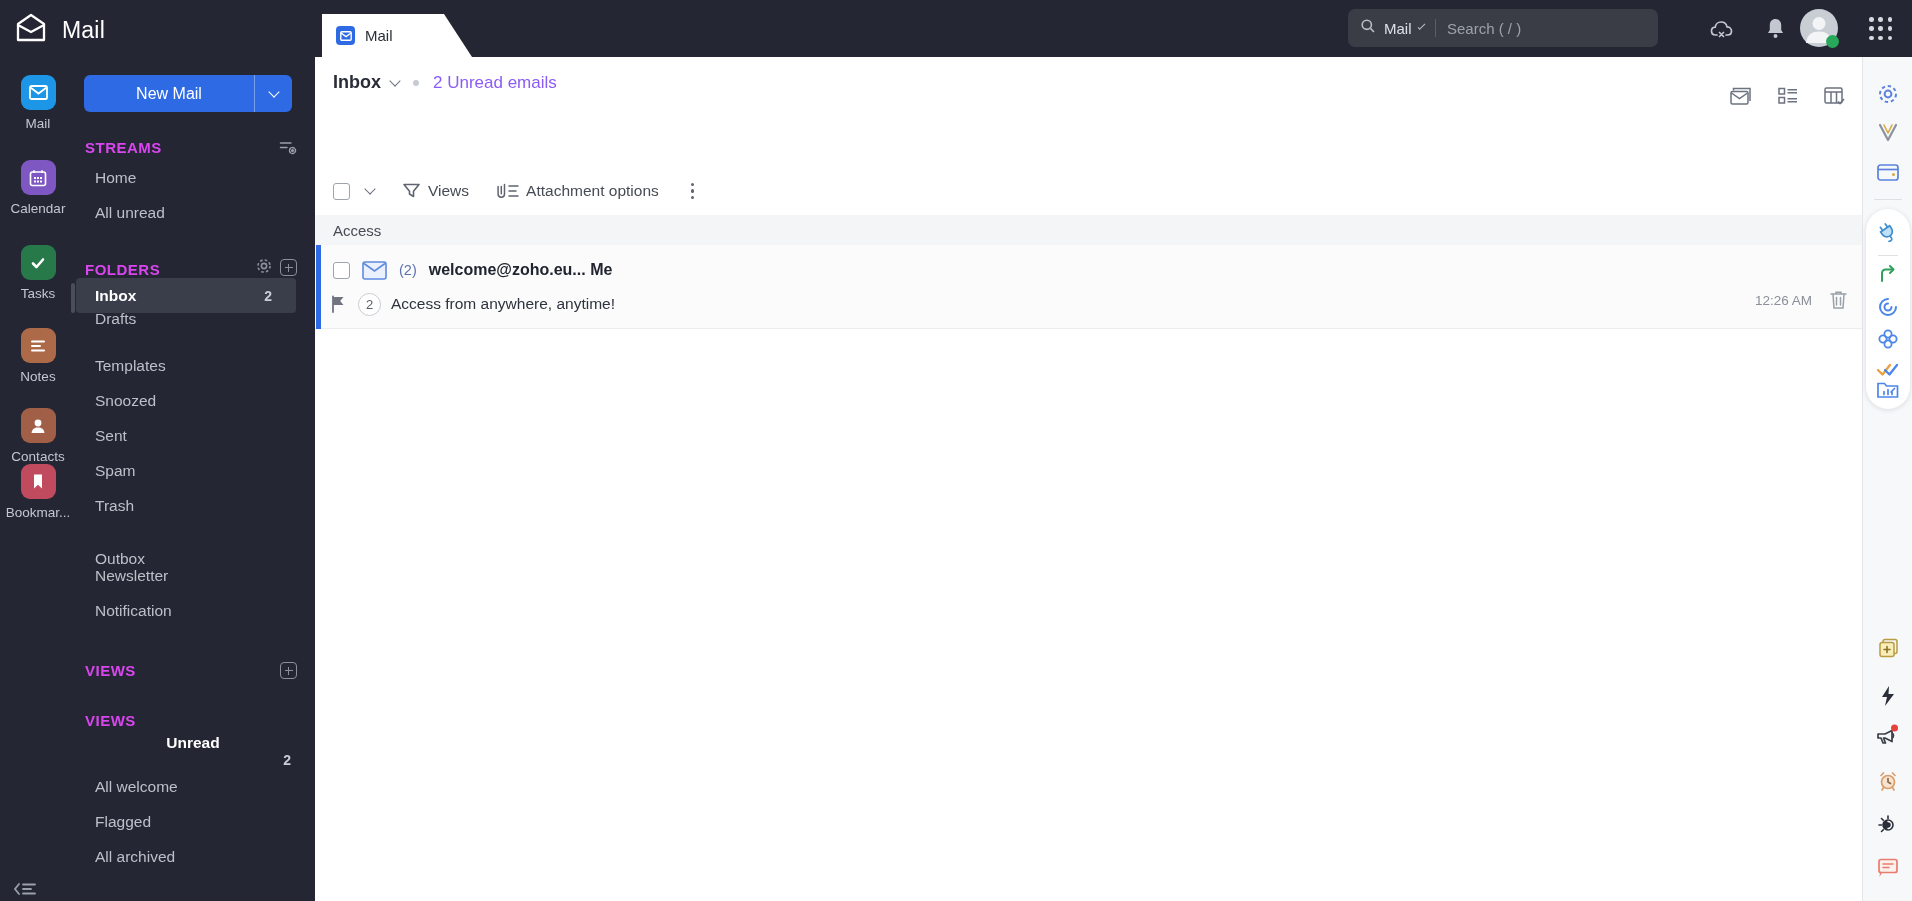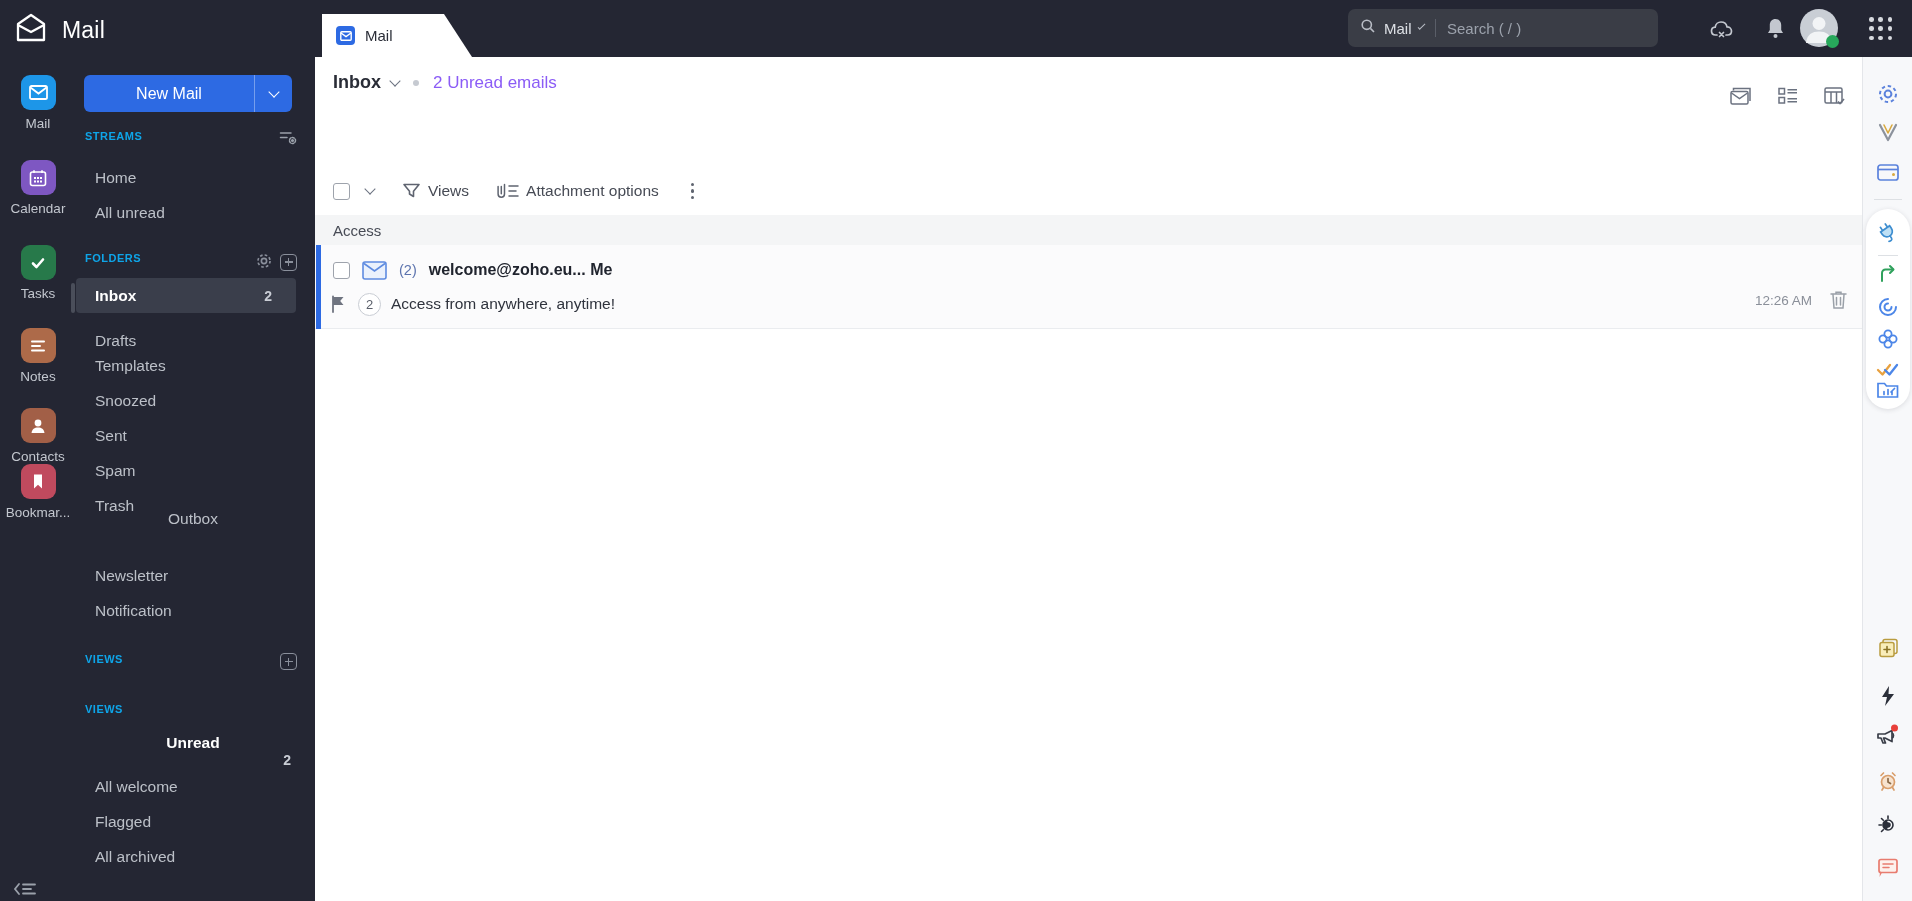--- a/index.html
+++ b/index.html
@@ -43,22 +43,22 @@
   .collapse-ic { position:absolute; left:13px; top:823px; }
 
   
   .panel { position:absolute; left:76px; top:57px; width:239px; height:844px; background:#242633; }
   .new-mail { position:absolute; left:8px; top:18px; width:208px; height:37px; background:#2D6AE3; border-radius:6px;
               display:flex; color:#fff; cursor:pointer; }
   .new-mail .main { flex:1; display:flex; align-items:center; justify-content:center; font-size:16px; border-right:1px solid rgba(255,255,255,.35); }
   .new-mail .dd { width:37px; display:flex; align-items:center; justify-content:center; }
   .chev-w { width:8px; height:8px; border-right:1.8px solid #fff; border-bottom:1.8px solid #fff; transform:rotate(45deg); margin-top:-4px; }
 
-  .sec-head { position:absolute; left:0; width:239px; height:26px; display:flex; align-items:flex-start; padding-left:9px;
-              font-size:11px; font-weight:bold; color:#0ea5e9; letter-spacing:.5px; }
+  .sec-head { position:absolute; left:0; width:239px; height:26px; display:flex; align-items:flex-end; padding-left:9px;
+              font-size:15px; font-weight:bold; color:#d946ef; letter-spacing:.5px; }
   .sec-tools { position:absolute; right:18px; display:flex; gap:7px; align-items:center; }
   .nav-item { position:absolute; left:0; width:239px; height:35px; display:flex; align-items:center;
               padding:0 24px 0 19px; font-size:15.5px; color:#BCC0C8; cursor:pointer; }
   .nav-item .cnt { margin-left:auto; font-size:14px; color:#C9CDD5; }
   .nav-item.sel { width:220px; background:#3A3E4B; border-radius:4px; color:#fff; font-weight:bold; }
   .nav-item.bold { color:#fff; font-weight:bold; }
   .plus-sq { width:17px; height:17px; border:1.4px solid #8A8F9B; border-radius:4px; position:relative; }
   .plus-sq:before{content:"";position:absolute;left:3.5px;top:6.6px;width:8px;height:1.6px;background:#8A8F9B;}
   .plus-sq:after{content:"";position:absolute;left:6.6px;top:3.5px;width:1.6px;height:8px;background:#8A8F9B;}
 
@@ -276,39 +276,39 @@
               <circle cx="11" cy="11" r="3.2"></circle>
           </svg>
         </span>
         <span class="plus-sq"></span>
       </span>
     </div>
     <div class="nav-item sel" style="top:221px;">
       <span>Inbox</span>
       <span class="cnt">2</span>
     </div>
-    <div class="nav-item" style="top:266px;">
+    <div class="nav-item" style="top:244px;">
         <span>Drafts</span>
       </div>
     <div class="nav-item" style="top:291px;">
         <span>Templates</span>
       </div>
     <div class="nav-item" style="top:326px;">
         <span>Snoozed</span>
       </div>
     <div class="nav-item" style="top:361px;">
         <span>Sent</span>
       </div>
     <div class="nav-item" style="top:396px;">
         <span>Spam</span>
       </div>
     <div class="nav-item" style="top:431px;">
         <span>Trash</span>
       </div>
-    <div class="nav-item" style="top:444px;justify-content:center;">
+    <div class="nav-item" style="top:484px;">
         <span>Outbox</span>
       </div>
     <div class="nav-item" style="top:501px;">
         <span>Newsletter</span>
       </div>
     <div class="nav-item" style="top:536px;">
         <span>Notification</span>
       </div>
 
     <div class="sec-head" style="top:596px;">

